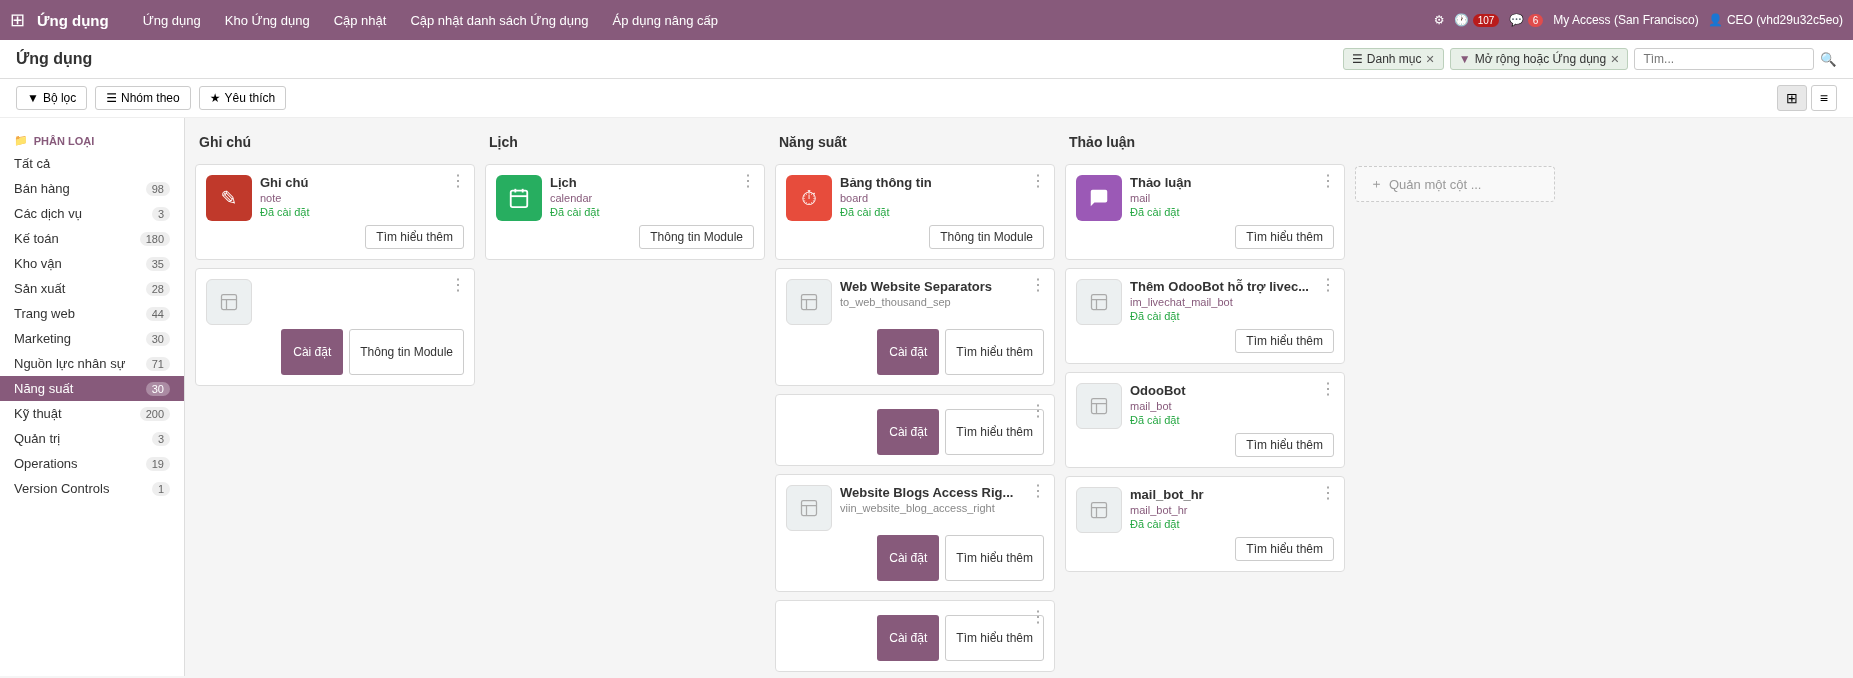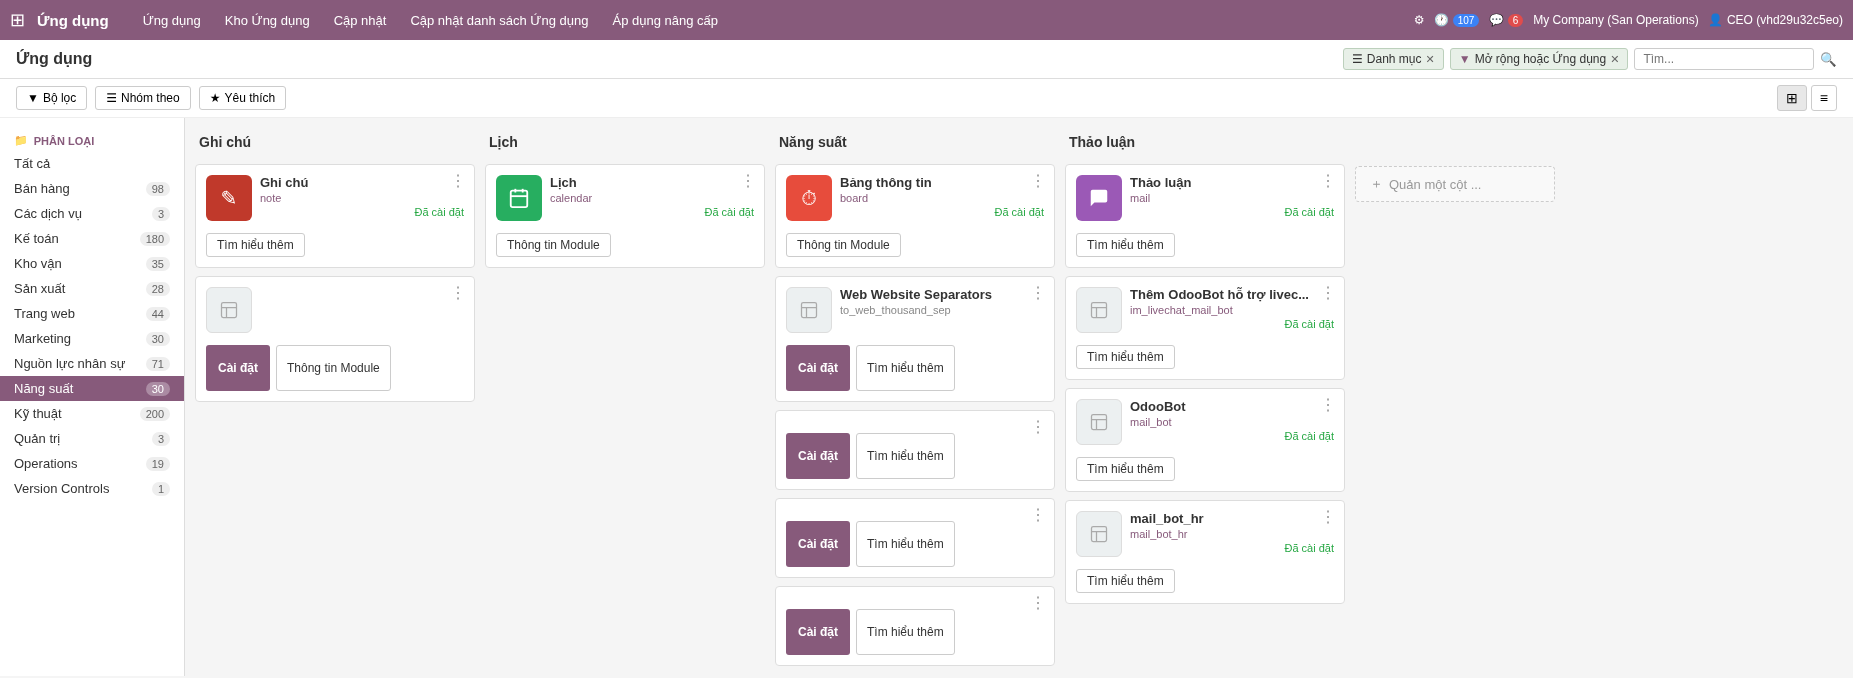--- a/index.html
+++ b/index.html
@@ -17,21 +17,21 @@
     }
     .top-nav .app-grid { font-size: 18px; cursor: pointer; margin-right: 6px; }
     .top-nav .brand { font-weight: bold; font-size: 15px; margin-right: 18px; }
     .top-nav-links { display: flex; gap: 4px; flex: 1; }
     .top-nav-links a {
       color: white; text-decoration: none; padding: 4px 10px;
       border-radius: 3px; font-size: 13px; cursor: pointer;
     }
     .top-nav-right { display: flex; align-items: center; gap: 10px; font-size: 12px; }
     .badge { background: #e04c4c; color: white; border-radius: 10px; padding: 1px 5px; font-size: 10px; }
-    .badge-blue { background: #3b82f6; }
+    .badge-blue { background: #b91c1c; }
 
     
     .sub-header {
       background: white;
       padding: 8px 16px;
       border-bottom: 1px solid #ddd;
       display: flex;
       align-items: center;
       justify-content: space-between;
     }
@@ -170,43 +170,42 @@
       display: flex;
       align-items: center;
       justify-content: center;
       font-size: 20px;
       flex-shrink: 0;
     }
     .card-info { flex: 1; min-width: 0; }
     .card-name { font-weight: bold; font-size: 13px; color: #333; margin-bottom: 2px; }
     .card-tech { font-size: 11px; color: #888; margin-bottom: 2px; }
     .card-tech.installed { color: #875a7b; }
-    .card-status { font-size: 11px; color: #666; text-align: right; }
+    .card-status { font-size: 11px; color: #666; }
     .card-status.installed { color: #27a844; }
     .card-menu-btn {
       position: absolute;
       top: 8px;
       right: 8px;
       background: none;
       border: none;
       cursor: pointer;
       color: #999;
       font-size: 16px;
       line-height: 1;
     }
-    .card-actions { display: flex; gap: 6px; margin-top: 12px; }
+    .card-actions { display: flex; gap: 6px; margin-top: 4px; justify-content: flex-end; }
     .btn-install {
       background: #875a7b;
       color: white;
       border: none;
       border-radius: 3px;
       padding: 16px 12px;
       cursor: pointer;
       font-size: 12px;
-      font-weight: bold;
     }
     .btn-info {
       background: white;
       color: #333;
       border: 1px solid #ccc;
       border-radius: 3px;
       padding: 4px 10px;
       cursor: pointer;
       font-size: 12px;
     }
@@ -221,21 +220,21 @@
     <a>Ứng dụng</a>
     <a>Kho Ứng dụng</a>
     <a>Cập nhật</a>
     <a>Cập nhật danh sách Ứng dụng</a>
     <a>Áp dụng nâng cấp</a>
   </div>
   <div class="top-nav-right">
     <span>⚙</span>
     <span>🕐 <span class="badge badge-blue">107</span></span>
     <span>💬 <span class="badge">6</span></span>
-    <span>My Company (San Operations)</span>
+    <span>My Access (San Francisco)</span>
     <span>👤 <span>CEO (vhd29u32c5eo)</span></span>
   </div>
 </div>
 
 <div class="sub-header">
   <span class="page-title">Ứng dụng</span>
   <div class="filter-bar">
     <div class="filter-tag">
       <span>☰</span>
       <span>Danh mục</span>
@@ -434,101 +433,114 @@
     </div>
           <div class="card">
       <button class="card-menu-btn">⋮</button>
       <div class="card-actions">
               <button class="btn-install">Cài đặt</button>
               <button class="btn-info">Tìm hiểu thêm</button>
             </div>
     </div>
           <div class="card">
       <button class="card-menu-btn">⋮</button>
-      <div class="card-actions">
-              <button class="btn-install">Cài đặt</button>
-              <button class="btn-info">Tìm hiểu thêm</button>
-            </div>
-    </div>
-          <div class="card">
-      <button class="card-menu-btn">⋮</button>
-      <div class="card-actions">
-              <button class="btn-install">Cài đặt</button>
-              <button class="btn-info">Tìm hiểu thêm</button>
-            </div>
-    </div>
-        </div>
-        <div class="column">
-          <div class="column-header">Thảo luận</div>
-          <div class="card">
-      <button class="card-menu-btn">⋮</button>
-      <div class="card-header">
-        <div class="card-icon" style="background:#9b59b6;color:white;">
-                <svg width="22" height="22" viewBox="0 0 24 24" fill="white">
-                  <path d="M21 15a2 2 0 0 1-2 2H7l-4 4V5a2 2 0 0 1 2-2h14a2 2 0 0 1 2 2z" fill="white"></path>
-                </svg>
-              </div>
-        <div class="card-info">
-          <div class="card-name">Thảo luận</div>
-          <div class="card-tech installed">mail</div>
-          <div class="card-status installed">Đã cài đặt</div>
-        </div>
-      </div>
-      <div class="card-actions">
-              <button class="btn-info">Tìm hiểu thêm</button>
-            </div>
-    </div>
-          <div class="card">
-      <button class="card-menu-btn">⋮</button>
       <div class="card-header">
         <div class="card-icon" style="background:#ecf0f1;color:#aaa;border:1px solid #ddd;">
                 <svg width="20" height="20" viewBox="0 0 24 24" fill="none" stroke="#aaa" stroke-width="1.5">
                   <rect x="3" y="3" width="18" height="18" rx="2"></rect>
                   <path d="M3 9h18M9 21V9"></path>
                 </svg>
               </div>
         <div class="card-info">
-          <div class="card-name">Thêm OdooBot hỗ trợ livec...</div>
-          <div class="card-tech installed">im_livechat_mail_bot</div>
+          <div class="card-name">Website Blogs Access Rig...</div>
+          <div class="card-tech ">viin_website_blog_access_right</div>
+
+        </div>
+      </div>
+      <div class="card-actions">
+              <button class="btn-install">Cài đặt</button>
+              <button class="btn-info">Tìm hiểu thêm</button>
+            </div>
+    </div>
+          <div class="card">
+      <button class="card-menu-btn">⋮</button>
+      <div class="card-actions">
+              <button class="btn-install">Cài đặt</button>
+              <button class="btn-info">Tìm hiểu thêm</button>
+            </div>
+    </div>
+        </div>
+        <div class="column">
+          <div class="column-header">Thảo luận</div>
+          <div class="card">
+      <button class="card-menu-btn">⋮</button>
+      <div class="card-header">
+        <div class="card-icon" style="background:#9b59b6;color:white;">
+                <svg width="22" height="22" viewBox="0 0 24 24" fill="white">
+                  <path d="M21 15a2 2 0 0 1-2 2H7l-4 4V5a2 2 0 0 1 2-2h14a2 2 0 0 1 2 2z" fill="white"></path>
+                </svg>
+              </div>
+        <div class="card-info">
+          <div class="card-name">Thảo luận</div>
+          <div class="card-tech installed">mail</div>
           <div class="card-status installed">Đã cài đặt</div>
         </div>
       </div>
       <div class="card-actions">
               <button class="btn-info">Tìm hiểu thêm</button>
             </div>
     </div>
           <div class="card">
       <button class="card-menu-btn">⋮</button>
       <div class="card-header">
         <div class="card-icon" style="background:#ecf0f1;color:#aaa;border:1px solid #ddd;">
                 <svg width="20" height="20" viewBox="0 0 24 24" fill="none" stroke="#aaa" stroke-width="1.5">
                   <rect x="3" y="3" width="18" height="18" rx="2"></rect>
                   <path d="M3 9h18M9 21V9"></path>
                 </svg>
               </div>
         <div class="card-info">
-          <div class="card-name">OdooBot</div>
-          <div class="card-tech installed">mail_bot</div>
+          <div class="card-name">Thêm OdooBot hỗ trợ livec...</div>
+          <div class="card-tech installed">im_livechat_mail_bot</div>
           <div class="card-status installed">Đã cài đặt</div>
         </div>
       </div>
       <div class="card-actions">
               <button class="btn-info">Tìm hiểu thêm</button>
             </div>
     </div>
           <div class="card">
       <button class="card-menu-btn">⋮</button>
       <div class="card-header">
         <div class="card-icon" style="background:#ecf0f1;color:#aaa;border:1px solid #ddd;">
                 <svg width="20" height="20" viewBox="0 0 24 24" fill="none" stroke="#aaa" stroke-width="1.5">
                   <rect x="3" y="3" width="18" height="18" rx="2"></rect>
                   <path d="M3 9h18M9 21V9"></path>
                 </svg>
               </div>
         <div class="card-info">
+          <div class="card-name">OdooBot</div>
+          <div class="card-tech installed">mail_bot</div>
+          <div class="card-status installed">Đã cài đặt</div>
+        </div>
+      </div>
+      <div class="card-actions">
+              <button class="btn-info">Tìm hiểu thêm</button>
+            </div>
+    </div>
+          <div class="card">
+      <button class="card-menu-btn">⋮</button>
+      <div class="card-header">
+        <div class="card-icon" style="background:#ecf0f1;color:#aaa;border:1px solid #ddd;">
+                <svg width="20" height="20" viewBox="0 0 24 24" fill="none" stroke="#aaa" stroke-width="1.5">
+                  <rect x="3" y="3" width="18" height="18" rx="2"></rect>
+                  <path d="M3 9h18M9 21V9"></path>
+                </svg>
+              </div>
+        <div class="card-info">
           <div class="card-name">mail_bot_hr</div>
           <div class="card-tech installed">mail_bot_hr</div>
           <div class="card-status installed">Đã cài đặt</div>
         </div>
       </div>
       <div class="card-actions">
               <button class="btn-info">Tìm hiểu thêm</button>
             </div>
     </div>
         </div>

